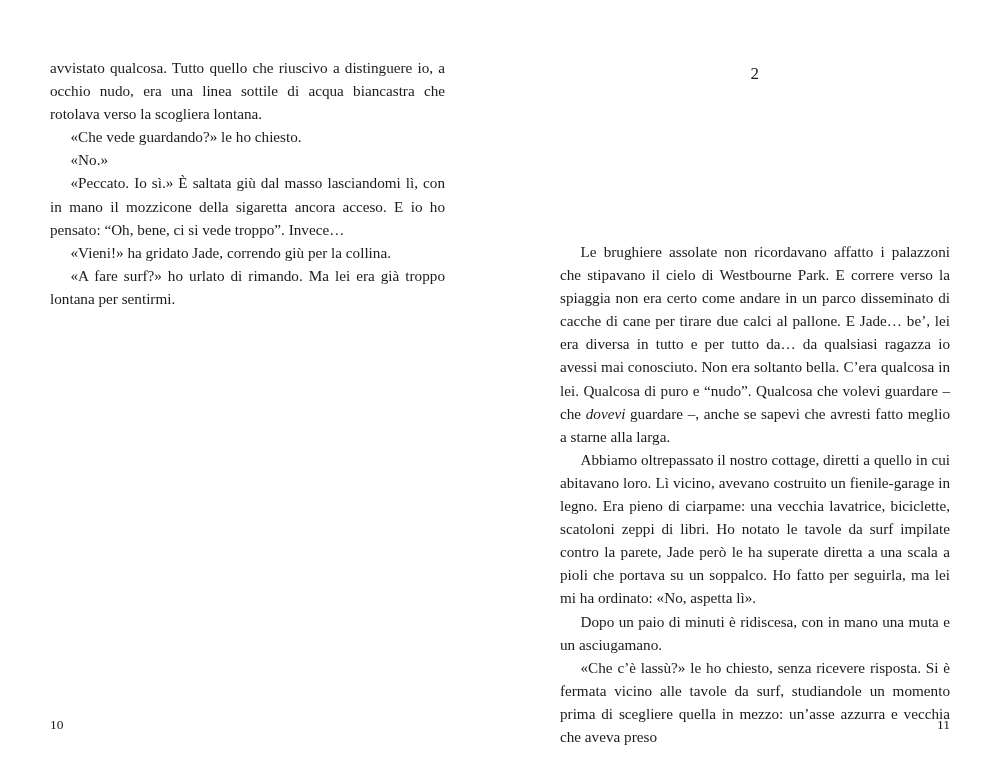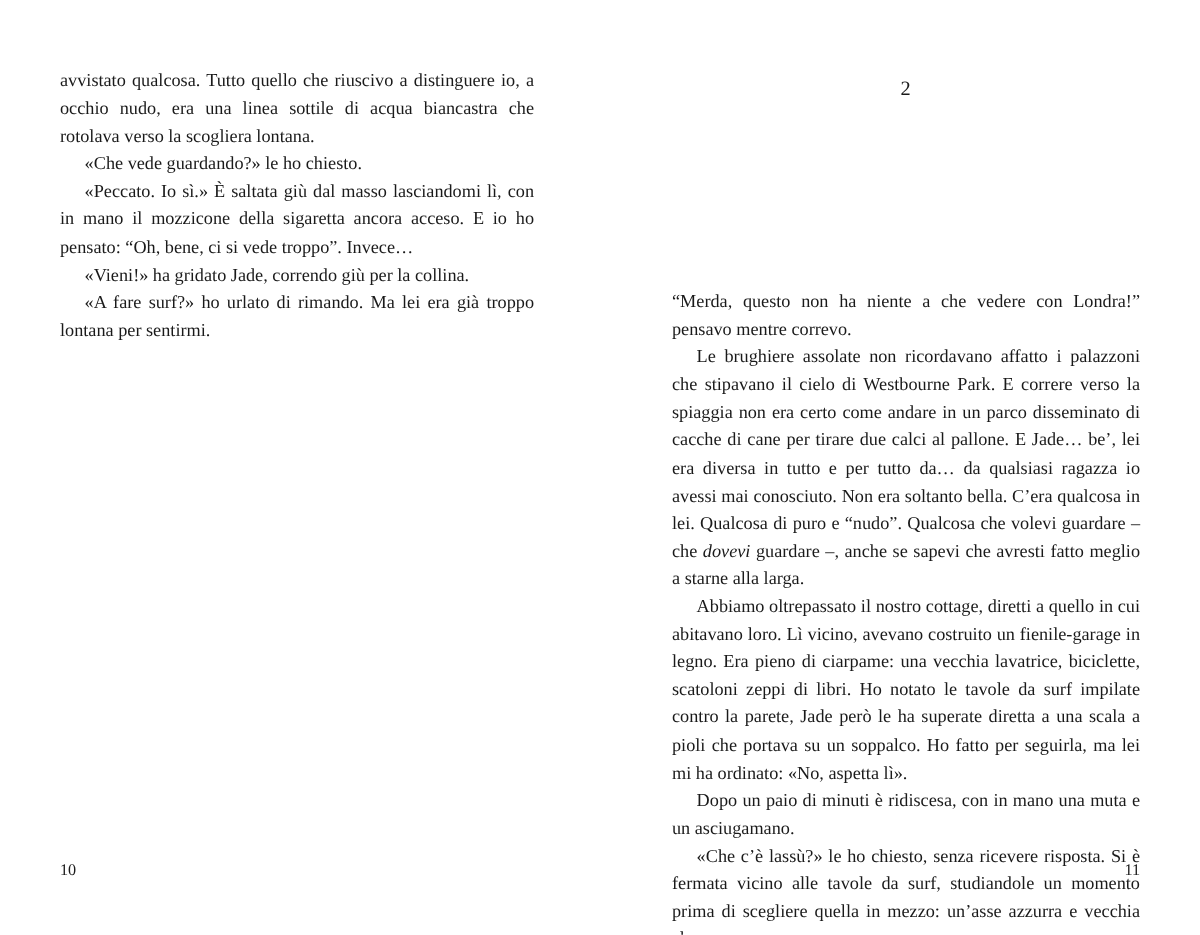--- a/index.html
+++ b/index.html
@@ -73,32 +73,32 @@
 </style>
 </head>
 <body>
 
 <div class="spread">
 
   <div class="page page-left">
     <div class="body-text">
       <p class="noindent">avvistato qualcosa. Tutto quello che riuscivo a distinguere io, a occhio nudo, era una linea sottile di acqua biancastra che rotolava verso la scogliera lontana.</p>
       <p>«Che vede guardando?» le ho chiesto.</p>
+      <p>«No.»</p>
       <p>«Peccato. Io sì.» È saltata giù dal masso lasciandomi lì, con in mano il mozzicone della sigaretta ancora acceso. E io ho pensato: “Oh, bene, ci si vede troppo”. Invece…</p>
       <p>«Vieni!» ha gridato Jade, correndo giù per la collina.</p>
       <p>«A fare surf?» ho urlato di rimando. Ma lei era già troppo lontana per sentirmi.</p>
     </div>
     <div class="folio folio-left">10</div>
   </div>
 
   <div class="page page-right">
     <div class="chapter-number">2</div>
     <div class="chapter-gap"></div>
     <div class="body-text">
-      <p class="noindent">“Merda, questo non ha niente a che vedere con Londra!” pensavo mentre correvo.</p>
       <p>Le brughiere assolate non ricordavano affatto i palazzoni che stipavano il cielo di Westbourne Park. E correre verso la spiaggia non era certo come andare in un parco disseminato di cacche di cane per tirare due calci al pallone. E Jade… be’, lei era diversa in tutto e per tutto da… da qualsiasi ragazza io avessi mai conosciuto. Non era soltanto bella. C’era qualcosa in lei. Qualcosa di puro e “nudo”. Qualcosa che volevi guardare – che <em>dovevi</em> guardare –, anche se sapevi che avresti fatto meglio a starne alla larga.</p>
       <p>Abbiamo oltrepassato il nostro cottage, diretti a quello in cui abitavano loro. Lì vicino, avevano costruito un fienile-garage in legno. Era pieno di ciarpame: una vecchia lavatrice, biciclette, scatoloni zeppi di libri. Ho notato le tavole da surf impilate contro la parete, Jade però le ha superate diretta a una scala a pioli che portava su un soppalco. Ho fatto per seguirla, ma lei mi ha ordinato: «No, aspetta lì».</p>
       <p>Dopo un paio di minuti è ridiscesa, con in mano una muta e un asciugamano.</p>
       <p>«Che c’è lassù?» le ho chiesto, senza ricevere risposta. Si è fermata vicino alle tavole da surf, studiandole un momento prima di scegliere quella in mezzo: un’asse azzurra e vecchia che aveva preso</p>
     </div>
     <div class="folio folio-right">11</div>
   </div>
 
 </div>
 

